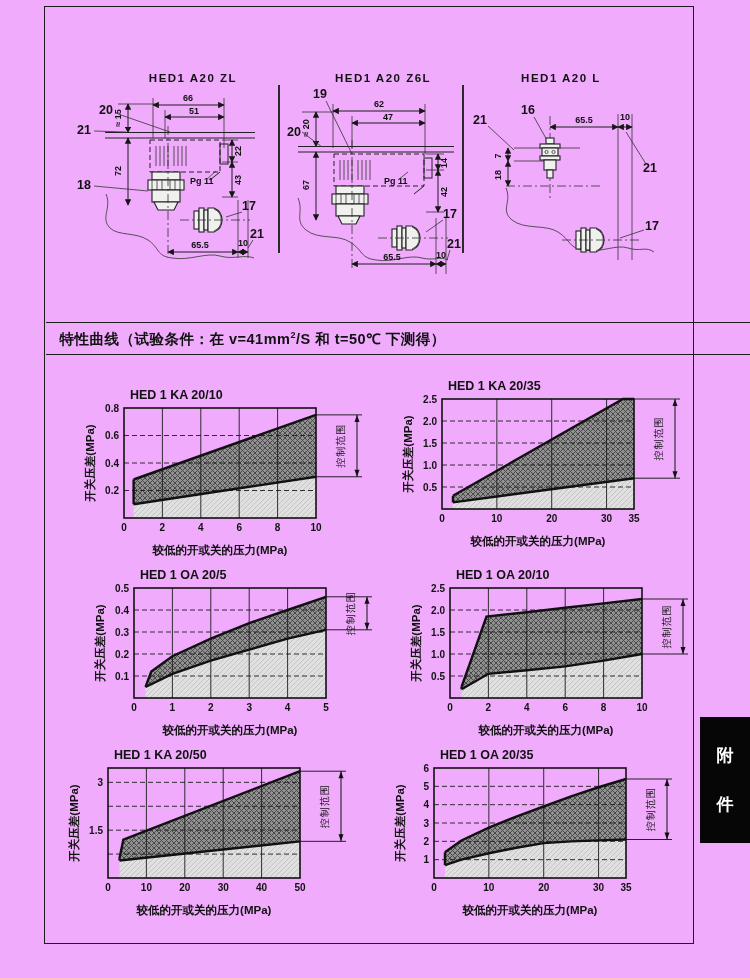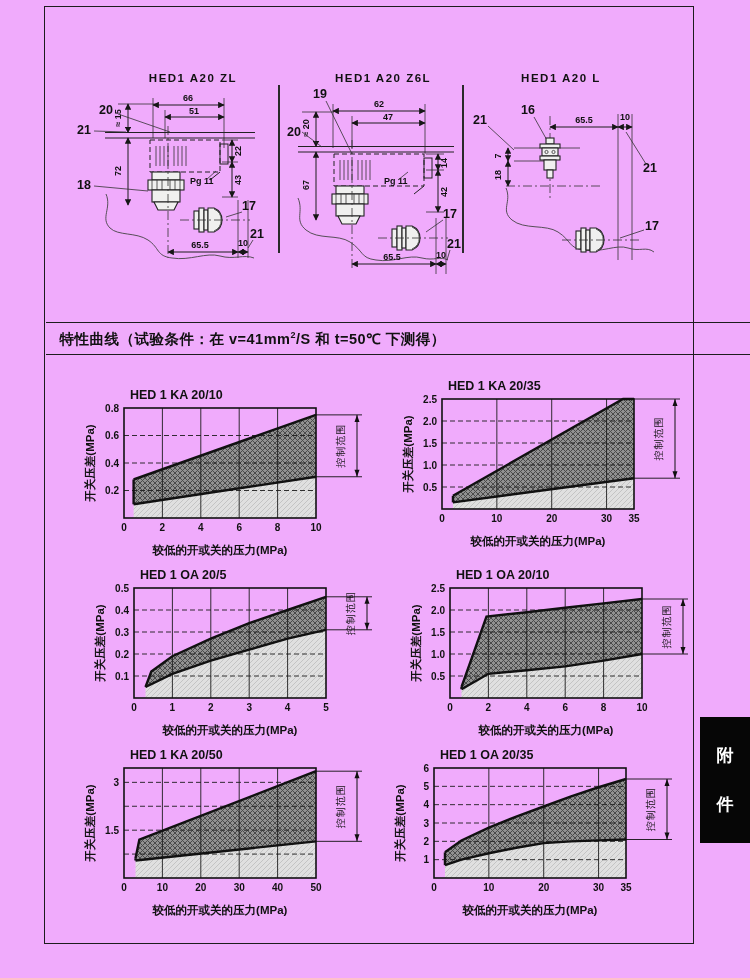--- a/index.html
+++ b/index.html
@@ -9,21 +9,21 @@
   .t1{left:108px}.t2{left:298px}.t3{left:476px}
   svg.draw{position:absolute;}
   .d1{left:48px;top:68px}.d2{left:286px;top:68px}.d3{left:470px;top:68px}
   .vsep{position:absolute;top:85px;height:168px;width:1.5px;background:#2a2a2a;}
   .s1{left:278px}.s2{left:462px}
   .bar{position:absolute;left:45.5px;top:322px;width:704px;height:33px;border-top:1.5px solid #1d1d1d;border-bottom:1.5px solid #1d1d1d;line-height:25px;font-size:14.5px;font-weight:bold;padding-left:14px;box-sizing:border-box;letter-spacing:0.5px;}
   .bar sup{font-size:9px;}
   .chart-cell{position:absolute;width:320px;height:178px;}
   .cc0{left:60px;top:383px}.cc1{left:378px;top:374px}
   .cc2{left:70px;top:563px}.cc3{left:386px;top:563px}
-  .cc4{left:60px;top:743px}.cc5{left:370px;top:743px}
+  .cc4{left:44px;top:743px}.cc5{left:370px;top:743px}
   .side-tab{position:absolute;left:700px;top:717px;width:50px;height:126px;background:#060606;color:#ffffff;display:flex;flex-direction:column;align-items:center;justify-content:space-evenly;font-size:17px;font-weight:bold;}
   .page-number{position:absolute;left:44px;top:984px;width:650px;text-align:center;font-family:Liberation Sans, sans-serif;font-size:13.5px;letter-spacing:2px;}
   svg text{fill:#111;}
   svg text.dim{font:bold 9px "Liberation Sans",sans-serif;}
   svg text.part{font:bold 12.5px "Liberation Sans",sans-serif;}
   svg .ln{stroke:#222;stroke-width:1;fill:none;}
   svg .thin{stroke:#333;stroke-width:0.8;fill:none;}
   svg .dim-line{stroke:#1c1c1c;stroke-width:1;fill:none;}
   svg .cl{stroke:#333;stroke-width:0.8;stroke-dasharray:9,3,2,3;fill:none;}
   svg .dash{stroke-dasharray:5,3;}

